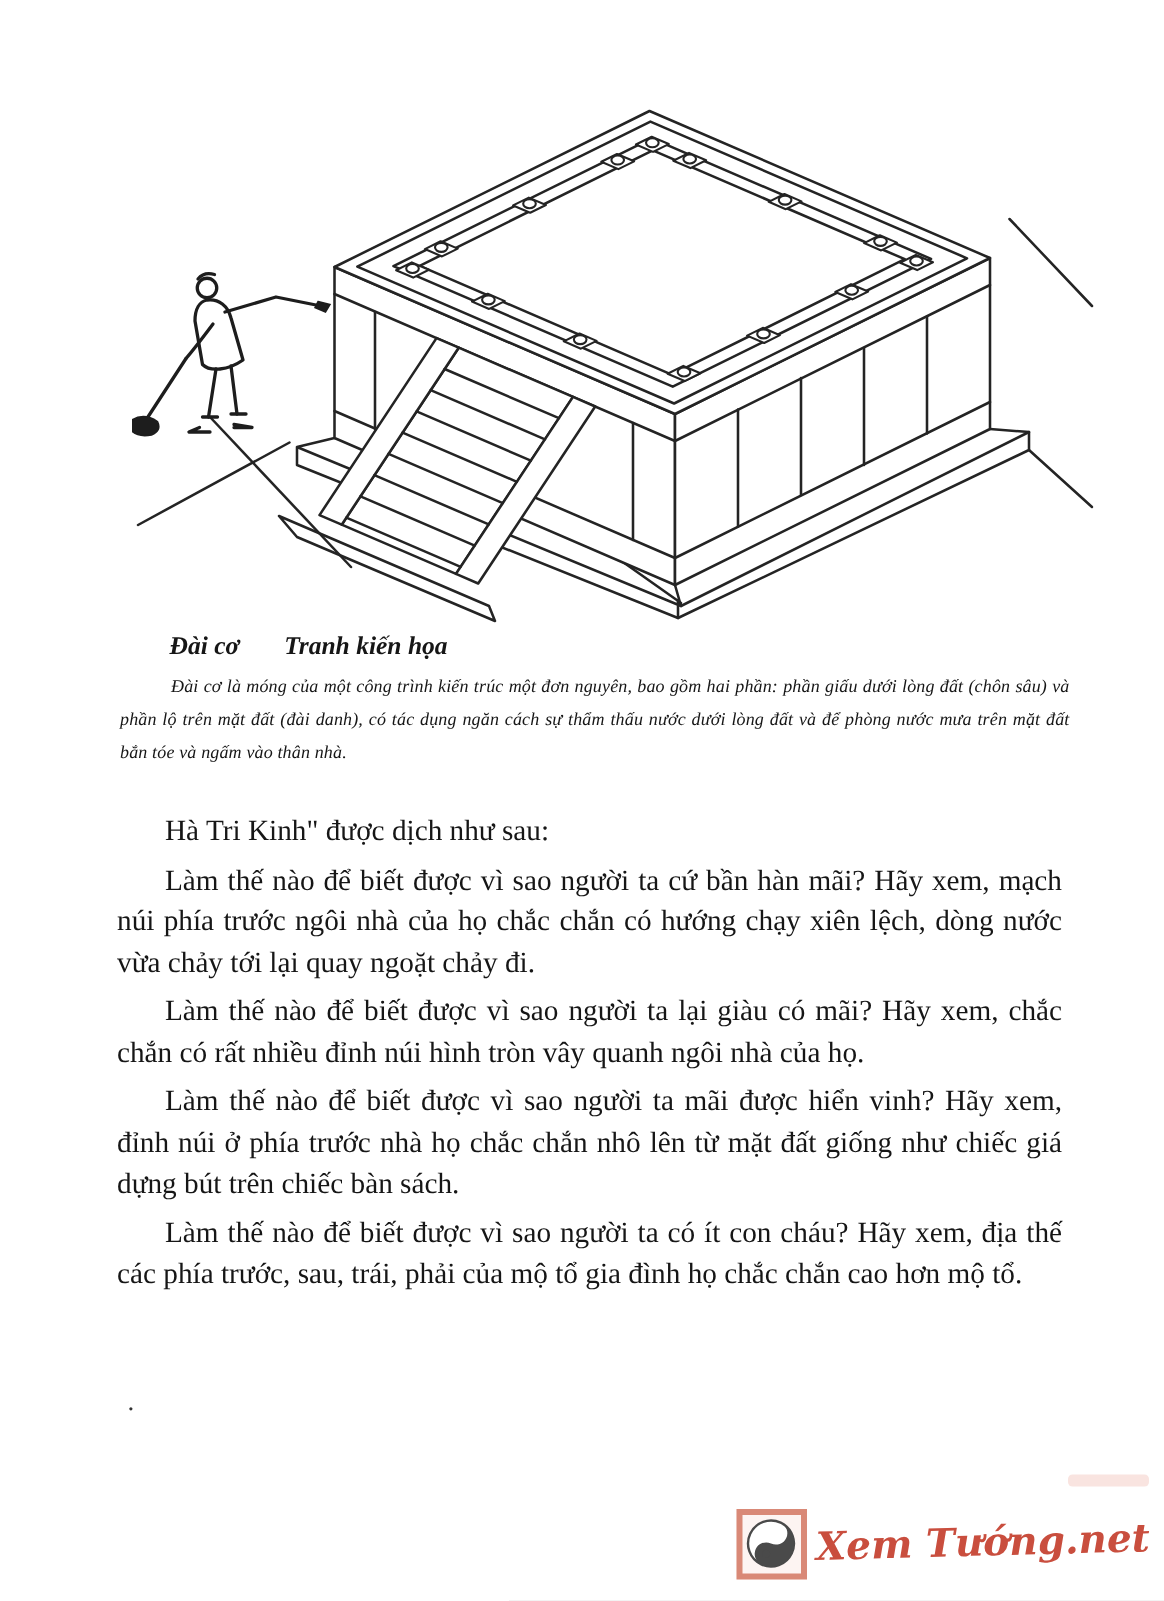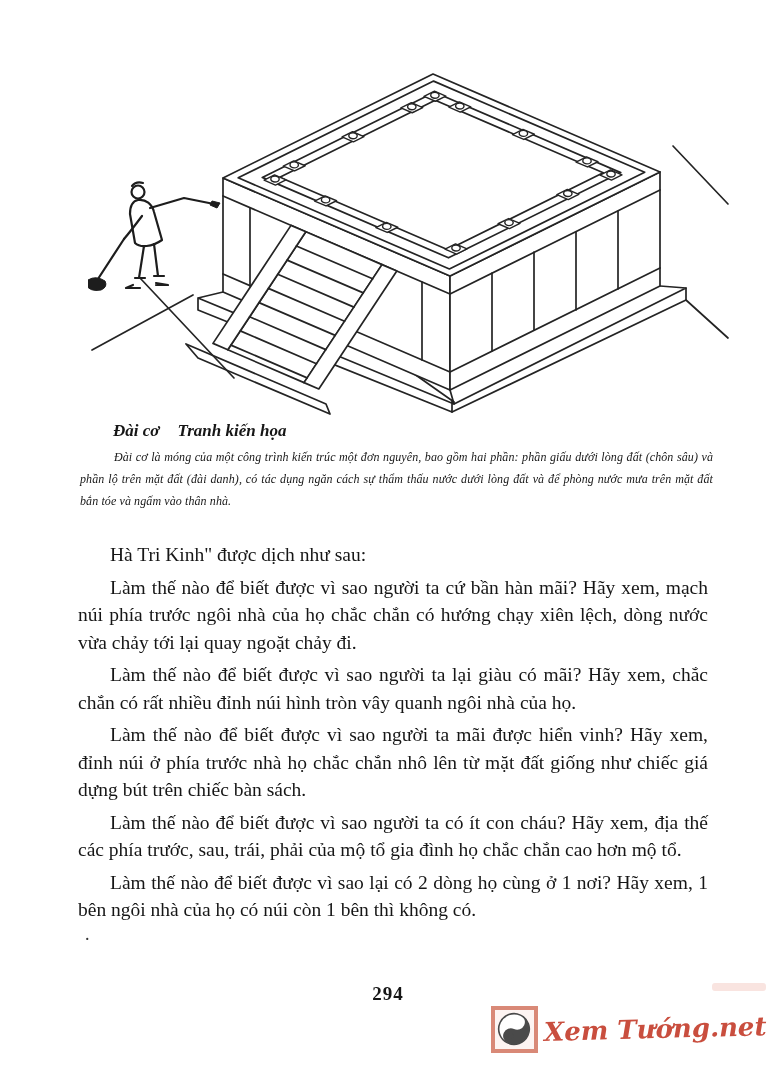--- a/index.html
+++ b/index.html
@@ -14,21 +14,21 @@
   .ln{fill:none;stroke:#242424;stroke-width:1.7;stroke-linejoin:round;stroke-linecap:round;}
   .lnw{fill:#ffffff;stroke:#242424;stroke-width:1.7;stroke-linejoin:round;}
   .person-ln{fill:none;stroke:#1d1d1d;stroke-width:2.2;stroke-linejoin:round;stroke-linecap:round;}
   .person-fill{fill:#ffffff;stroke:#1d1d1d;stroke-width:2.2;stroke-linejoin:round;}
   .dark{fill:#1d1d1d;stroke:#1d1d1d;}
   
   .fig-caption{
     position:absolute;left:113px;top:420px;
     font-style:italic;font-weight:bold;font-size:17px;line-height:22px;
   }
-  .fig-caption .term{margin-right:18px;}
+  .fig-caption .term{margin-right:30px;}
   .fig-desc{
     position:absolute;left:80px;top:446px;width:633px;
     font-style:italic;font-size:12px;line-height:22px;
     text-align:justify;text-indent:34px;letter-spacing:.1px;
   }
   
   .body-text{
     position:absolute;left:78px;top:541px;width:630px;
     font-size:19.5px;line-height:27.5px;text-align:justify;
   }
@@ -164,26 +164,24 @@
     <span class="term">Đài cơ</span><span>Tranh kiến họa</span>
   </div>
   <div class="fig-desc">Đài cơ là móng của một công trình kiến trúc một đơn nguyên, bao gồm hai phần: phần giấu dưới lòng đất (chôn sâu) và phần lộ trên mặt đất (đài danh), có tác dụng ngăn cách sự thẩm thấu nước dưới lòng đất và để phòng nước mưa trên mặt đất bắn tóe và ngấm vào thân nhà.</div>
 
   <div class="body-text">
     <p class="intro">Hà Tri Kinh" được dịch như sau:</p>
     <p>Làm thế nào để biết được vì sao người ta cứ bần hàn mãi? Hãy xem, mạch núi phía trước ngôi nhà của họ chắc chắn có hướng chạy xiên lệch, dòng nước vừa chảy tới lại quay ngoặt chảy đi.</p>
     <p>Làm thế nào để biết được vì sao người ta lại giàu có mãi? Hãy xem, chắc chắn có rất nhiều đỉnh núi hình tròn vây quanh ngôi nhà của họ.</p>
     <p>Làm thế nào để biết được vì sao người ta mãi được hiển vinh? Hãy xem, đỉnh núi ở phía trước nhà họ chắc chắn nhô lên từ mặt đất giống như chiếc giá dựng bút trên chiếc bàn sách.</p>
     <p>Làm thế nào để biết được vì sao người ta có ít con cháu? Hãy xem, địa thế các phía trước, sau, trái, phải của mộ tổ gia đình họ chắc chắn cao hơn mộ tổ.</p>
-    <p>Làm thế nào để biết được vì sao lại có 2 dòng họ cùng ở 1 nơi? Hãy xem, 1 bên ngôi nhà của họ có núi còn 1 bên thì không có.</p>
   </div>
 
   <span class="speck">.</span>
 
-  <div class="page-number">294</div>
 
   <div class="wm-bar"></div>
   <div class="watermark">
     <span class="wm-box">
       <svg width="34" height="34" viewBox="0 0 34 34">
         <g transform="rotate(25 17 17)">
           <circle cx="17" cy="17" r="15.3" fill="#ffffff" stroke="#4a4a4a" stroke-width="1.6"></circle>
           <path d="M17 1.7 A15.3 15.3 0 1 1 17 32.3 A7.65 7.65 0 1 1 17 17 A7.65 7.65 0 1 0 17 1.7 Z" fill="#4a4a4a"></path>
           <circle cx="17" cy="9.35" r="2.6" fill="#ffffff"></circle>
           <circle cx="17" cy="24.65" r="2.6" fill="#4a4a4a"></circle>

